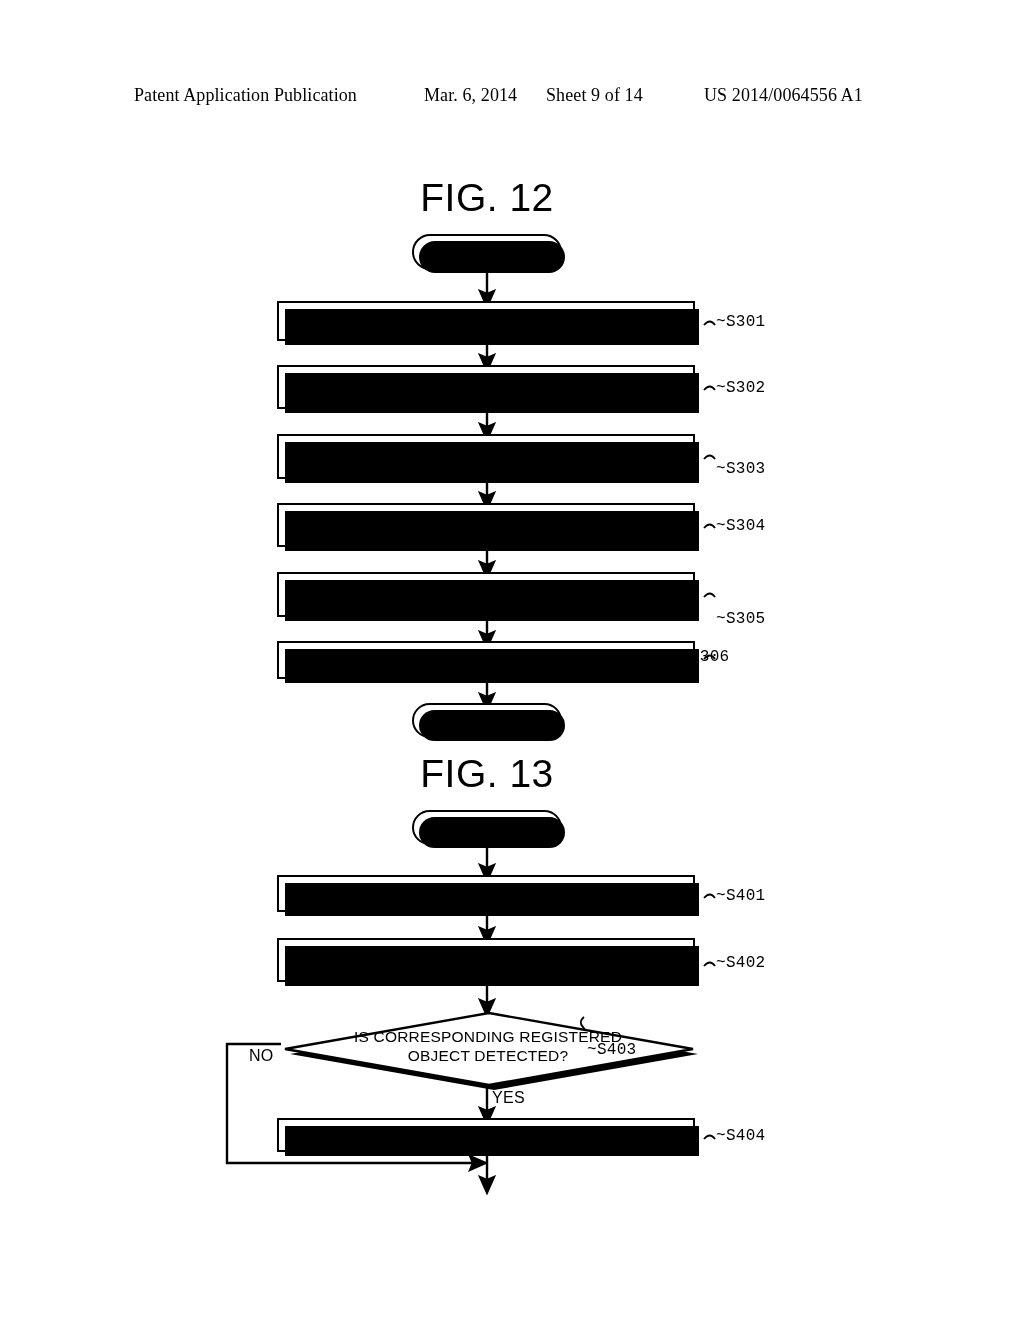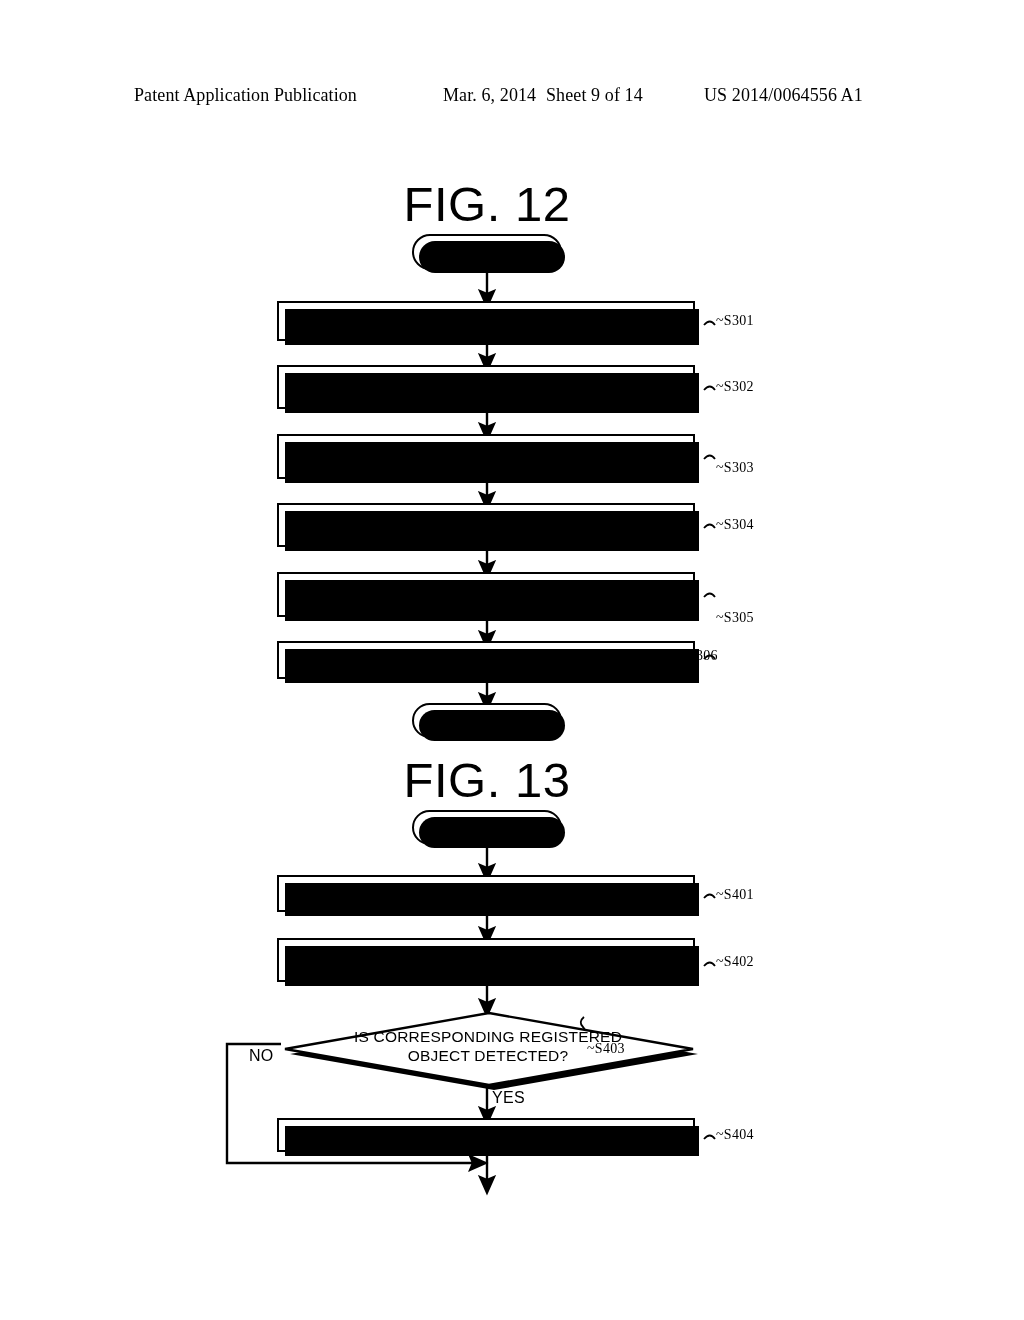--- a/index.html
+++ b/index.html
@@ -24,31 +24,31 @@
     left: 134px;
     width: 756px;
     height: 24px;
     font-family: "Liberation Serif", serif;
     font-weight: normal;
     font-size: 18px;
     letter-spacing: 0.1px;
     white-space: nowrap;
   }
   .hdr-pub   { position: absolute; left: 0px;   top: 0; }
-  .hdr-date  { position: absolute; left: 290px; top: 0; margin-left: 19px; }
+  .hdr-date  { position: absolute; left: 290px; top: 0; }
   .hdr-sheet { position: absolute; left: 412px; top: 0; }
   .hdr-num   { position: absolute; left: 570px; top: 0; }
 
   
   .fig-title {
     position: absolute;
     width: 300px;
     text-align: center;
     font-family: "Liberation Sans", sans-serif;
-    font-size: 49px;
+    font-size: 39px;
     font-weight: 400;
     letter-spacing: 0.5px;
   }
   #fig12-title { left: 337px; top: 176px; }
   #fig13-title { left: 337px; top: 752px; }
 
   
   .fc-box {
     position: absolute;
     box-sizing: border-box;
@@ -116,22 +116,22 @@
   }
   .fc-diamond svg {
     position: absolute;
     left: 0;
     top: 0;
   }
 
   
   .step-ref {
     position: absolute;
-    font-size: 14px;
-    font-family: Liberation Serif, serif;
+    font-size: 16px;
+    font-family: Liberation Mono, monospace;
     letter-spacing: 0.3px;
     white-space: nowrap;
   }
 
   
   .branch-label {
     position: absolute;
     font-size: 16px;
     letter-spacing: 0.3px;
   }

